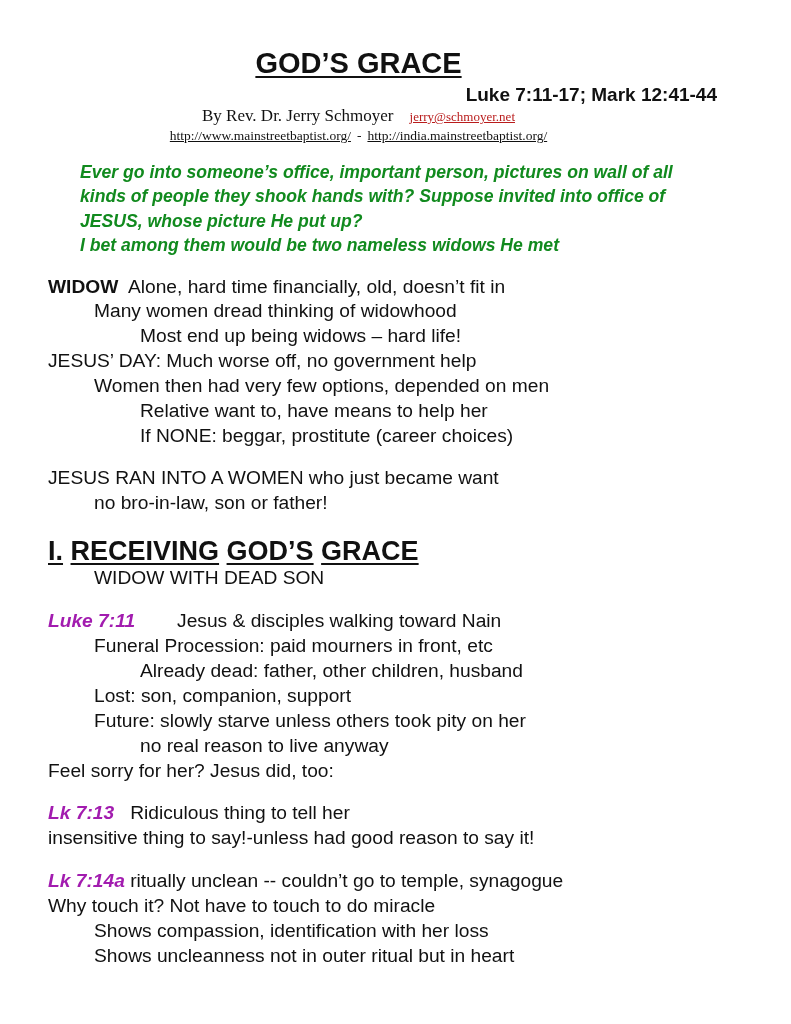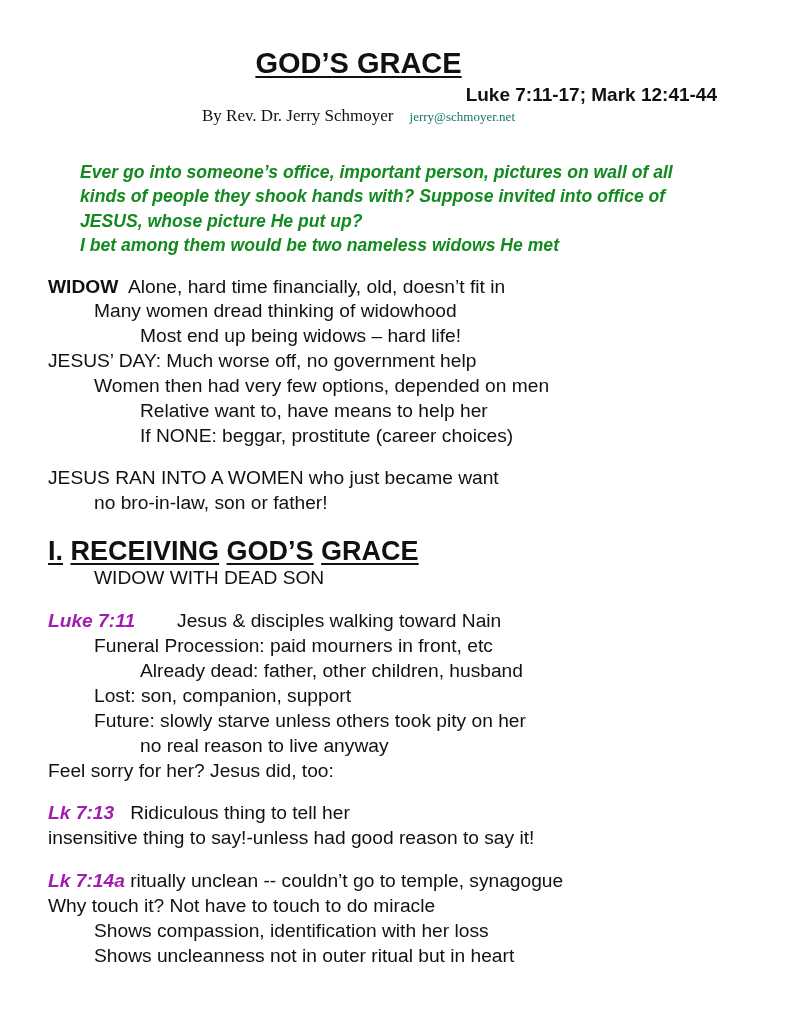--- a/index.html
+++ b/index.html
@@ -2,21 +2,21 @@
 <html><head>
 <meta charset="utf-8">
 <style>
   html, body { margin: 0; padding: 0; background: #ffffff; }
   body { width: 791px; height: 1024px; position: relative; overflow: hidden; color: #111; font-family: "Liberation Sans", sans-serif; }
   .page { position: absolute; left: 0; top: 0; width: 791px; height: 1024px; }
   .center { position: absolute; left: 0; width: 717px; text-align: center; }
   .title { top: 46px; font-size: 29px; font-weight: bold; text-decoration: underline; text-decoration-thickness: 2px; text-underline-offset: 3px; line-height: 34px; }
   .refs { top: 84px; font-size: 19px; font-weight: bold; line-height: 22px; text-align: right; }
   .byline { top: 106px; font-family: "Liberation Serif", serif; font-size: 17px; line-height: 20px; }
-  .byline .email { font-size: 13px; margin-left: 16px; color: #0f766e; }
+  .byline .email { font-size: 13px; text-decoration: underline; margin-left: 16px; color: #b91c1c; }
   .links { top: 127px; font-family: "Liberation Serif", serif; font-size: 13.5px; line-height: 17px; }
   .links a { color: #111; text-decoration: underline; }
   .links .sep { margin: 0 6px; }
   .intro { position: absolute; left: 48px; top: 160px; width: 720px; color: #118a1e; font-weight: bold; font-style: italic; font-size: 17.6px; line-height: 24.3px; margin-left: 32px; }
   .intro div { white-space: nowrap; }
   .line { position: absolute; left: 48px; font-size: 19.2px; line-height: 24px; white-space: nowrap; }
   .i1 { left: 94px; }
   .i2 { left: 140px; }
   .b { font-weight: bold; }
   .heading { position: absolute; left: 48px; top: 534px; font-size: 27px; font-weight: bold; line-height: 34px; white-space: nowrap; }
@@ -24,20 +24,21 @@
   .ref { color: #a21caf; font-weight: bold; font-style: italic; }
 </style>
 </head>
 <body>
 
 <div class="page">
 
   <div class="center title">GOD’S GRACE</div>
   <div class="center refs">Luke 7:11-17; Mark 12:41-44</div>
   <div class="center byline"><span>By Rev. Dr. Jerry Schmoyer</span><a class="email">jerry@schmoyer.net</a></div>
+  <div class="center links"><a>http://www.mainstreetbaptist.org/</a><span class="sep">-</span><a>http://india.mainstreetbaptist.org/</a></div>
 
   <div class="intro">
     <div>Ever go into someone’s office, important person, pictures on wall of all</div>
     <div>kinds of people they shook hands with?  Suppose invited into office of</div>
     <div>JESUS, whose picture He put up?</div>
     <div>I bet among them would be two nameless widows He met</div>
   </div>
 
   <div class="line" style="top:275px"><span class="b">WIDOW</span>&nbsp; <span>Alone, hard time financially, old, doesn’t fit in</span></div>
   <div class="line i2" style="top:324px">Most end up being widows – hard life!</div>

